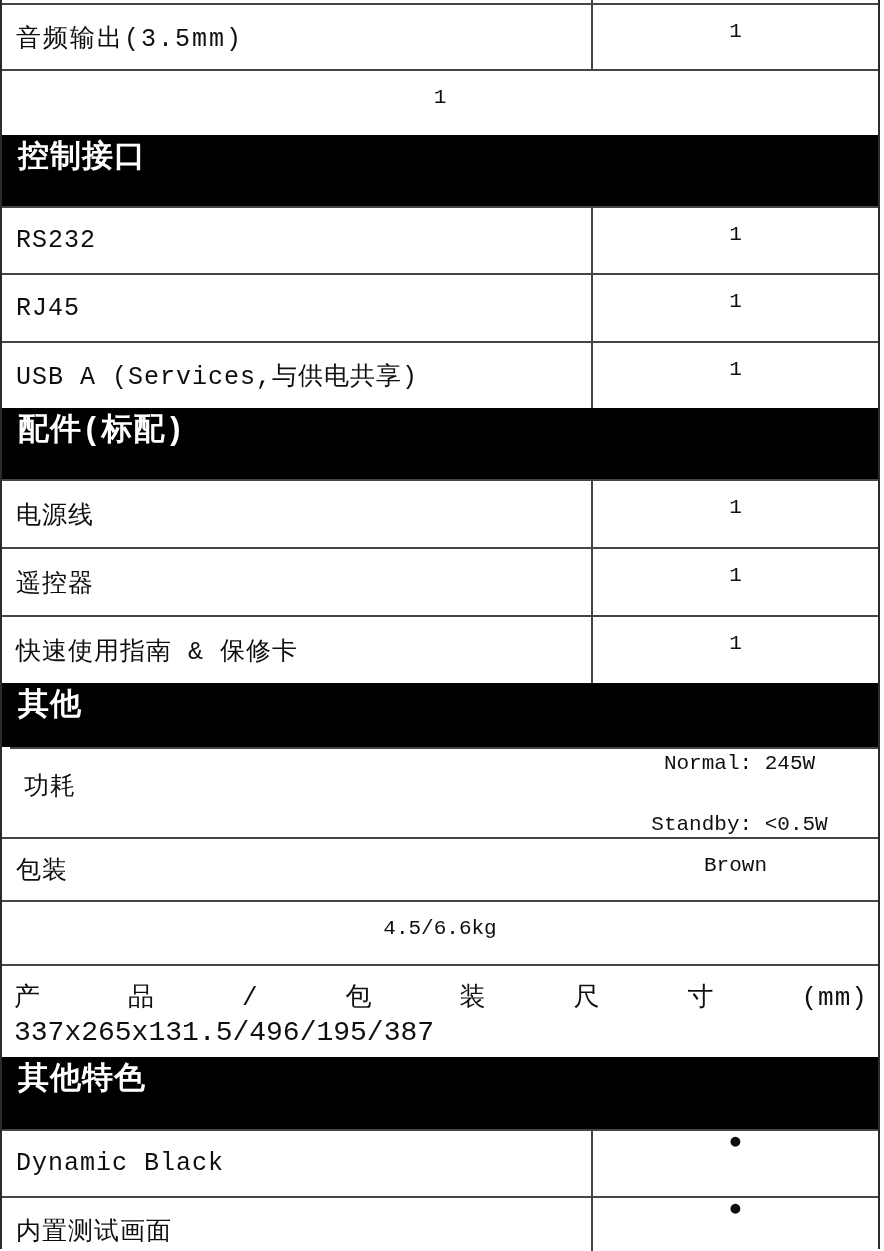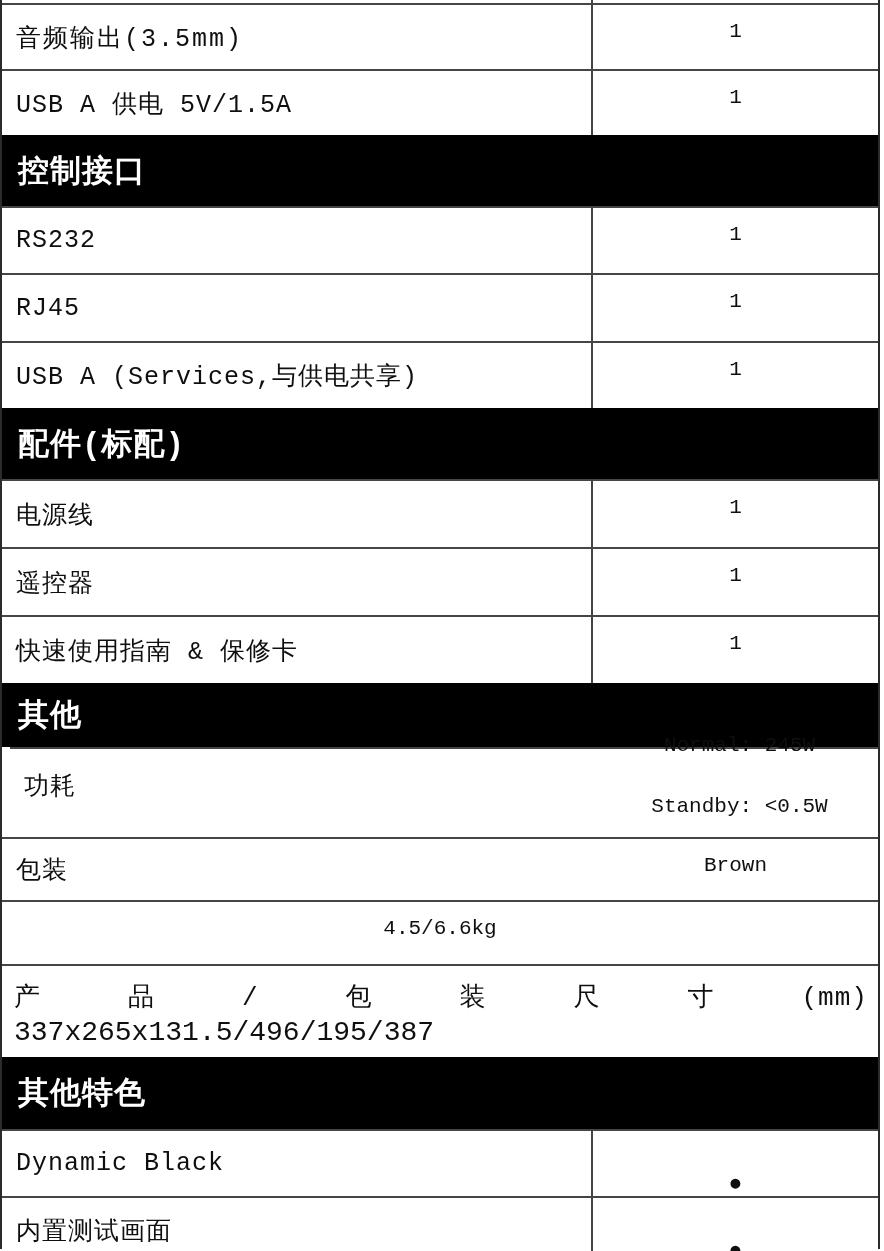--- a/index.html
+++ b/index.html
@@ -34,25 +34,25 @@
     padding-left:14px;
     font-size:25px;letter-spacing:1px;white-space:nowrap;
   }
   .row.sp .cell-label{letter-spacing:2px;}
   .divider .cell-label{border-right:2px solid var(--line);}
   .cell-value{
     flex:1 1 auto;display:flex;flex-direction:column;align-items:center;
     justify-content:flex-start;padding-top:12px;
     font-size:21px;line-height:29px;text-align:center;
   }
-  .cell-value.vcenter{justify-content:flex-end;padding-top:16px;gap:32px;}
+  .cell-value.vcenter{justify-content:flex-start;padding-top:0;gap:32px;}
   .bullet{font-size:23px;line-height:23px;}
   .bar{
     background:var(--bar-bg);color:var(--bar-fg);
-    display:flex;align-items:center;box-sizing:border-box;
+    display:flex;box-sizing:border-box;
     padding-left:16px;font-size:31px;font-weight:bold;letter-spacing:1px;
     flex:0 0 auto;
   }
   .dimrow{
     box-sizing:border-box;border-top:2px solid var(--line);background:#fff;
     display:flex;flex-direction:column;justify-content:space-between;
     padding:13px 10px 9px 12px;flex:0 0 auto;
   }
   .dim-justified{
     display:flex;justify-content:space-between;align-items:baseline;
@@ -79,21 +79,20 @@
     <div class="cell-label"></div>
     <div class="cell-value"></div>
   </div>
 
   <div class="row h66 divider sp">
     <div class="cell-label">音频输出(3.5mm)</div>
     <div class="cell-value">1</div>
   </div>
 
   <div class="row h66 divider">
-    <div class="cell-label">USB A 供电 5V/1.5A</div>
     <div class="cell-value">1</div>
   </div>
 
   <div class="bar h71">
     <span>控制接口</span>
   </div>
 
   <div class="row h67 divider">
     <div class="cell-label">RS232</div>
     <div class="cell-value">1</div>

